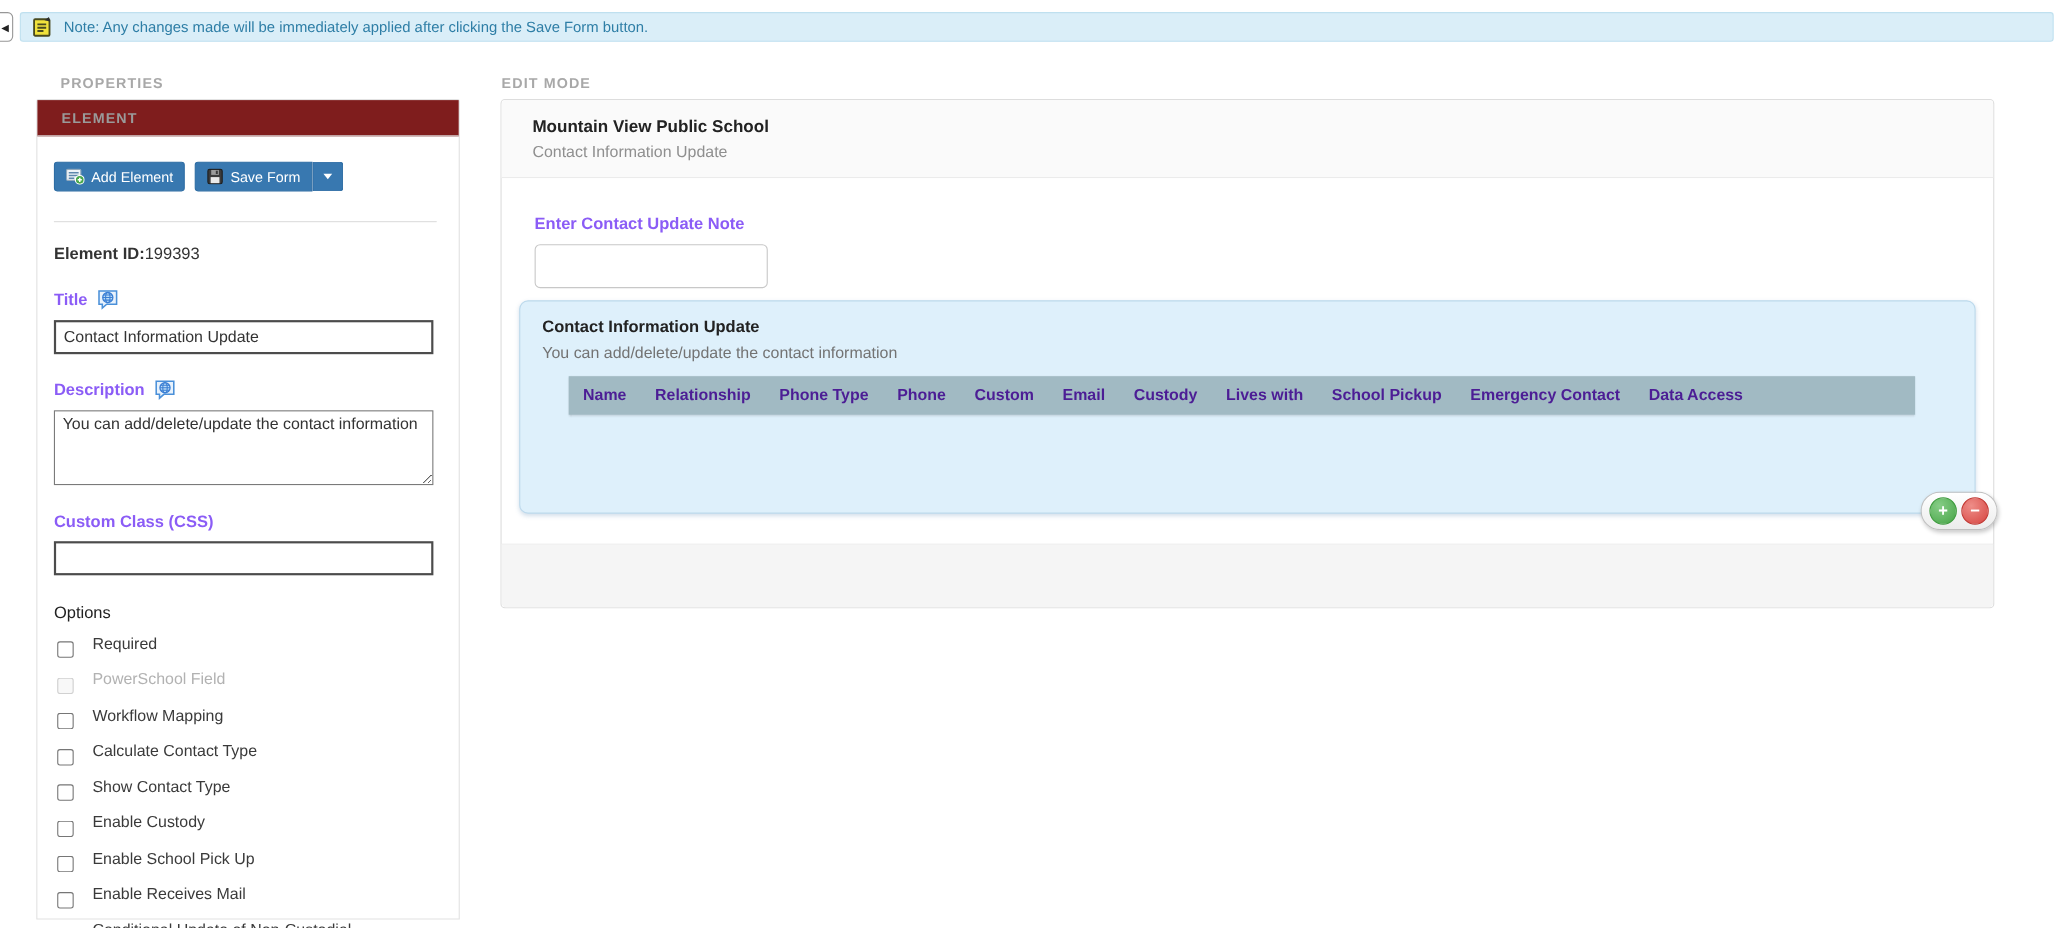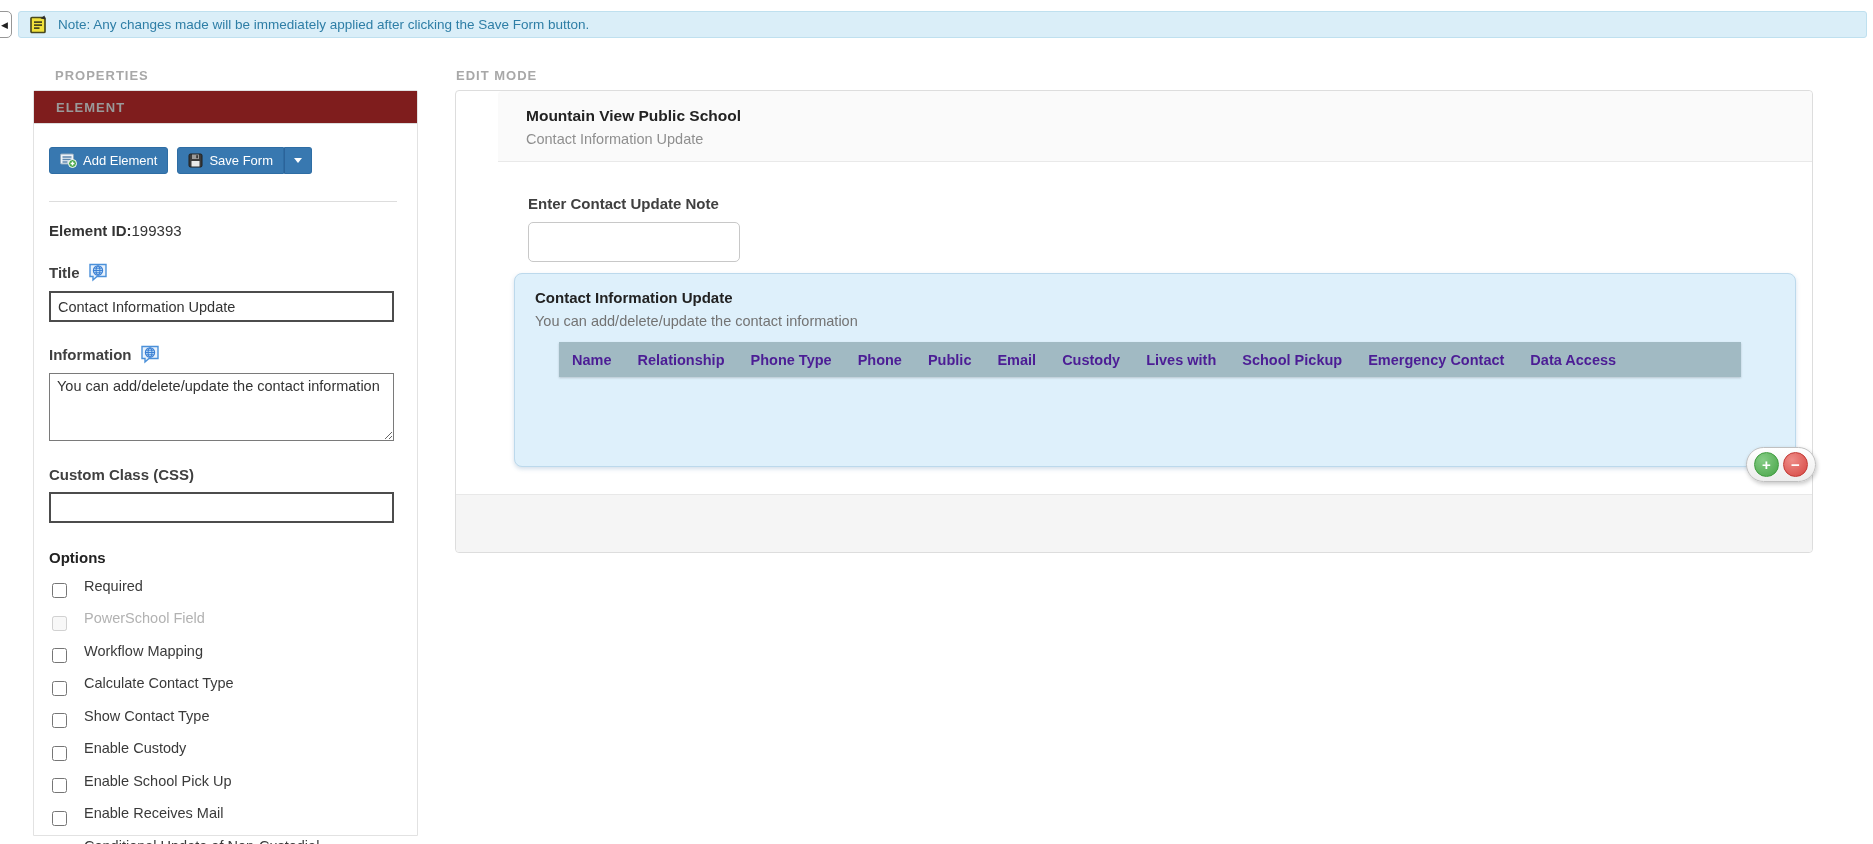--- a/index.html
+++ b/index.html
@@ -53,51 +53,51 @@
   .btn-group{ display:inline-flex; }
   .btn-group .btn.main{ border-radius:3px 0 0 3px; }
   .btn-group .btn.caret-btn{
     border-radius:0 3px 3px 0; border-left:1px solid #2b639a; padding:0 9px;
   }
   .caret{ width:0; height:0; border-left:4px solid transparent;
     border-right:4px solid transparent; border-top:5px solid #fff; }
 
   .divider{ border:0; border-top:1px solid #ddd; margin:27px 0 0 0; }
 
-  .field-label{ font-size:15px; font-weight:bold; color:#404040;
+  .field-label{ font-size:15px; font-weight:bold; color:#8b5cf6;
     display:flex; align-items:center; gap:8px; }
   #element-id-row{ margin-top:20px; font-size:15px; }
   #element-id-row .lbl{ font-weight:bold; }
   #title-row{ margin-top:23px; }
   .text-input{
     display:block; width:345px; height:31px; margin-top:9px;
     border:2px solid #4c4c4c; border-radius:0; font-size:14.5px;
     padding:0 7px; color:#333; font-family:"Liberation Sans", sans-serif;
     background:#fff;
   }
   #desc-row{ margin-top:22px; }
   .text-area{
     display:block; width:345px; height:68px; margin-top:9px;
     border:1px solid #7a7a7a; font-size:14.5px; padding:3px 7px; color:#333;
     font-family:"Liberation Sans", sans-serif; line-height:1.35; resize:both;
   }
   #css-row{ margin-top:25px; }
-  #options-label{ margin-top:26px; font-size:15px; font-weight:bold; color:#222; }
+  #options-label{ margin-top:26px; font-size:15px; font-weight:normal; color:#222; }
   .opt-row{ display:flex; align-items:flex-end; margin-top:9px; }
   .opt-row input[type=checkbox]{
     width:15px; height:15px; margin:1px 0 0 3px; accent-color:#1673e6;
   }
   .opt-row .opt-label{ font-size:14.5px; color:#3a3a3a; margin-left:17px;
     max-width:252px; line-height:1.62; }
   .opt-row.disabled .opt-label{ color:#b2b2b2; }
 
   
   .edit-card{
     position:absolute; left:455px; top:90px; width:1358px; height:463px;
-    background:#fff; border:1px solid #ddd; border-radius:4px;padding-left:42px;
+    background:#fff; border:1px solid #ddd; border-radius:4px;
   }
   .card-head{
     background:#fafafa; border-bottom:1px solid #e9e9e9;
     border-radius:4px 4px 0 0; padding:16px 28px 14px 28px;
   }
   .school-name{ font-size:15.5px; font-weight:bold; color:#222; }
   .form-title{ font-size:14.5px; color:#8f8f8f; margin-top:6px; }
 
   .card-body{ position:relative; padding:33px 16px 0 16px; }
   .inner-pad{ padding-left:14px; }
@@ -218,21 +218,21 @@
           <circle cx="10" cy="8.5" r="4.6" fill="#bcdcf6" stroke="#3b7fd4" stroke-width="1.2"></circle>
           <ellipse cx="10" cy="8.5" rx="2" ry="4.6" fill="none" stroke="#3b7fd4" stroke-width="1"></ellipse>
           <path d="M5.5 8.5h9 M6.2 6.2h7.6 M6.2 10.8h7.6" stroke="#3b7fd4" stroke-width="1"></path>
         </svg>
       </div>
       <input class="text-input" type="text" value="Contact Information Update" style="">
     </div>
 
     <div id="desc-row">
       <div class="field-label">
-        <span>Information</span>
+        <span>Description</span>
         <svg class="icon-svg" width="20" height="20" viewBox="0 0 20 20">
           <path d="M2 2.5h16v12h-9l-4 3.5v-3.5H2z" fill="#e8f2fc" stroke="#4a90d9" stroke-width="1.4"></path>
           <circle cx="10" cy="8.5" r="4.6" fill="#bcdcf6" stroke="#3b7fd4" stroke-width="1.2"></circle>
           <ellipse cx="10" cy="8.5" rx="2" ry="4.6" fill="none" stroke="#3b7fd4" stroke-width="1"></ellipse>
           <path d="M5.5 8.5h9 M6.2 6.2h7.6 M6.2 10.8h7.6" stroke="#3b7fd4" stroke-width="1"></path>
         </svg>
       </div>
       <textarea class="text-area" style="">You can add/delete/update the contact information</textarea>
     </div>
 
@@ -296,21 +296,21 @@
 
     <div class="blue-wrap">
       <div class="blue-panel">
         <div class="bp-title">Contact Information Update</div>
         <div class="bp-sub">You can add/delete/update the contact information</div>
         <div class="contact-table-head">
           <span class="col">Name</span>
           <span class="col">Relationship</span>
           <span class="col">Phone Type</span>
           <span class="col">Phone</span>
-          <span class="col">Public</span>
+          <span class="col">Custom</span>
           <span class="col">Email</span>
           <span class="col">Custody</span>
           <span class="col">Lives with</span>
           <span class="col">School Pickup</span>
           <span class="col">Emergency Contact</span>
           <span class="col">Data Access</span>
         </div>
       </div>
 
       <div class="row-btns">

